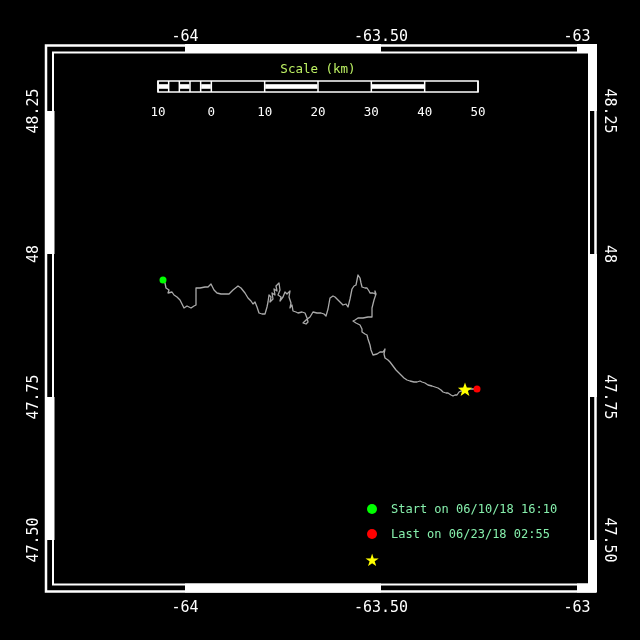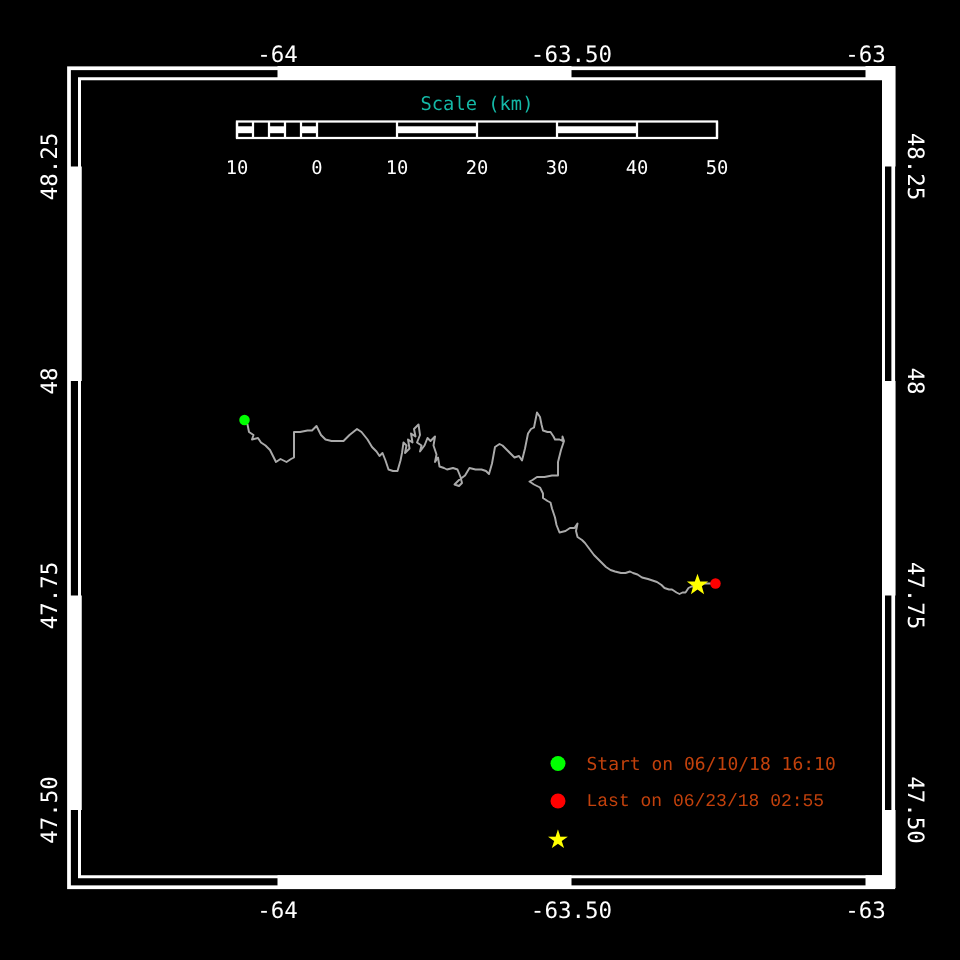--- a/index.html
+++ b/index.html
@@ -1,27 +1,27 @@
 <!DOCTYPE html>
 <html><head>
 <meta charset="utf-8">
 <style>
   html,body{margin:0;padding:0;background:#000;width:640px;height:640px;overflow:hidden;}
   #stage{position:relative;width:640px;height:640px;background:#000;
          font-family:"DejaVu Sans Mono","Liberation Mono",monospace;}
   svg{position:absolute;left:0;top:0;}
   .scale-title{position:absolute;left:218px;top:61px;width:200px;text-align:center;
-               color:#14b8a6;font-size:12.5px;letter-spacing:0px;}
+               color:#bef264;font-size:12.5px;letter-spacing:0px;}
   .legend{position:absolute;left:0;top:0;}
   .legend-row{position:absolute;display:flex;align-items:center;height:16px;}
   .legend-marker{width:16px;height:16px;display:inline-flex;align-items:center;
                  justify-content:center;margin-right:11px;}
   .legend-dot{width:10px;height:10px;border-radius:50%;}
   .legend-star{font-size:17px;line-height:16px;font-family:"DejaVu Sans","Liberation Sans",sans-serif;}
-  .legend-label{color:#c2410c;font-size:12px;white-space:pre;}
+  .legend-label{color:#86efac;font-size:12px;white-space:pre;}
 </style>
 </head>
 <body>
 
 <div id="stage">
   <svg id="plot" width="640" height="640">
       <rect x="0" y="0" width="640" height="640" fill="#000000"></rect>
       <rect x="46" y="45.5" width="549.5" height="546" fill="none" stroke="#ffffff" stroke-width="2.5"></rect>
       <rect x="53" y="52.5" width="536" height="532" fill="none" stroke="#ffffff" stroke-width="2"></rect>
       <rect x="185" y="44" width="196" height="9" fill="#ffffff"></rect>
@@ -79,21 +79,21 @@
 
   <div class="scale-title">Scale (km)</div>
 
   <div class="legend">
     <div class="legend-row" style="left: 364px; top: 501px;">
       <span class="legend-marker">
           <span class="legend-dot" style="background: rgb(0, 255, 0);"></span>
         </span>
       <span class="legend-label">Start on 06/10/18 16:10</span>
     </div>
-    <div class="legend-row" style="left: 364px; top: 526px; font-family: Liberation Mono, monospace;">
+    <div class="legend-row" style="left: 364px; top: 526px;">
       <span class="legend-marker">
           <span class="legend-dot" style="background: rgb(255, 0, 0);"></span>
         </span>
       <span class="legend-label">Last on 06/23/18 02:55</span>
     </div>
     <div class="legend-row" style="left: 364px; top: 552px;">
       <span class="legend-marker">
           <span class="legend-star" style="color: rgb(255, 255, 0);">★</span>
         </span>
     </div>

